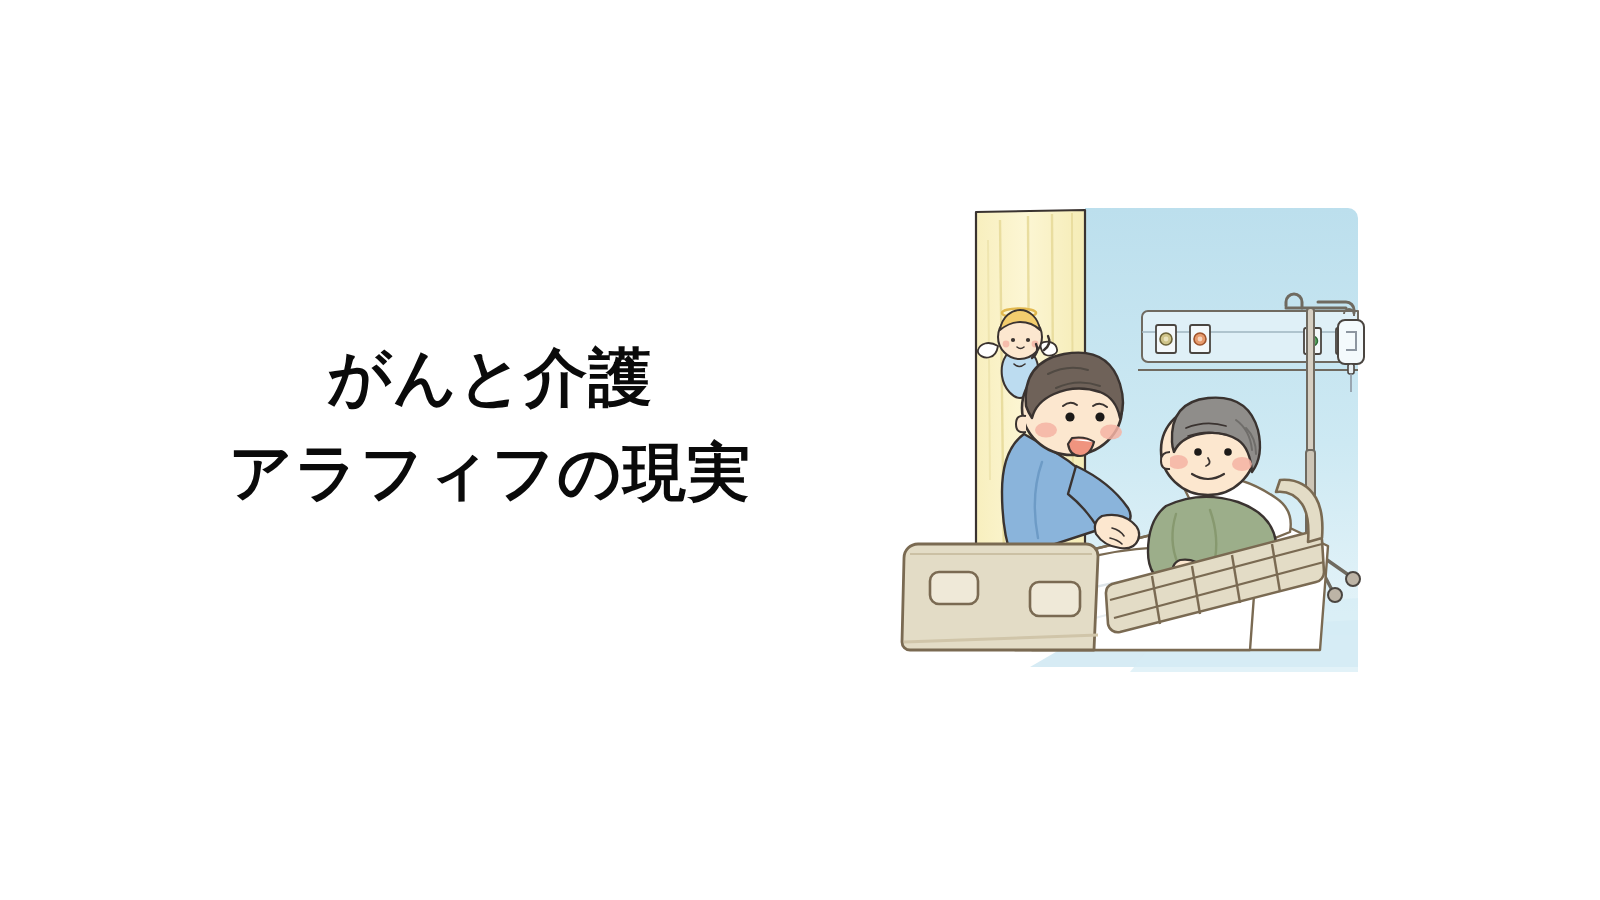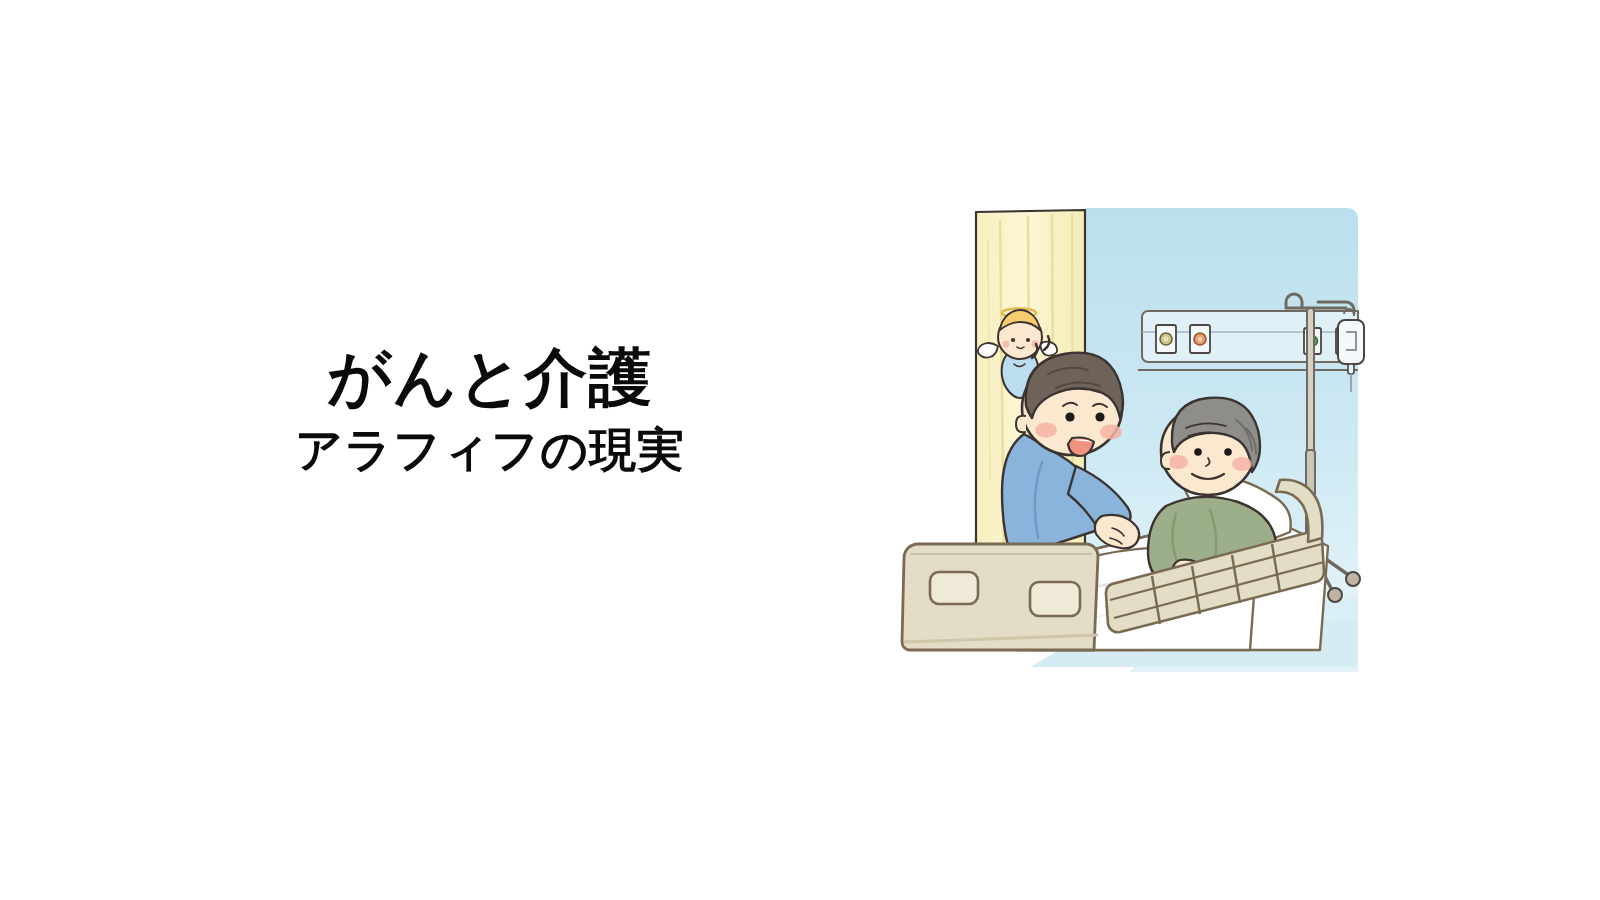--- a/index.html
+++ b/index.html
@@ -31,21 +31,21 @@
   }
   .title-line {
     color: #0a0a0a;
     font-family: "DejaVu Sans", "Liberation Sans", sans-serif;
     font-weight: 700;
     letter-spacing: 0.02em;
     line-height: 1.32;
     white-space: nowrap;
   }
   .title-line-1 { font-size: 63px; }
-  .title-line-2 { font-size: 47px; }
+  .title-line-2 { font-size: 63px; margin-top: 12px; }
 
   
   .illustration {
     position: absolute;
     left: 880px;
     top: 180px;
     width: 500px;
     height: 500px;
   }
   .illu-svg { display: block; width: 500px; height: 500px; }

